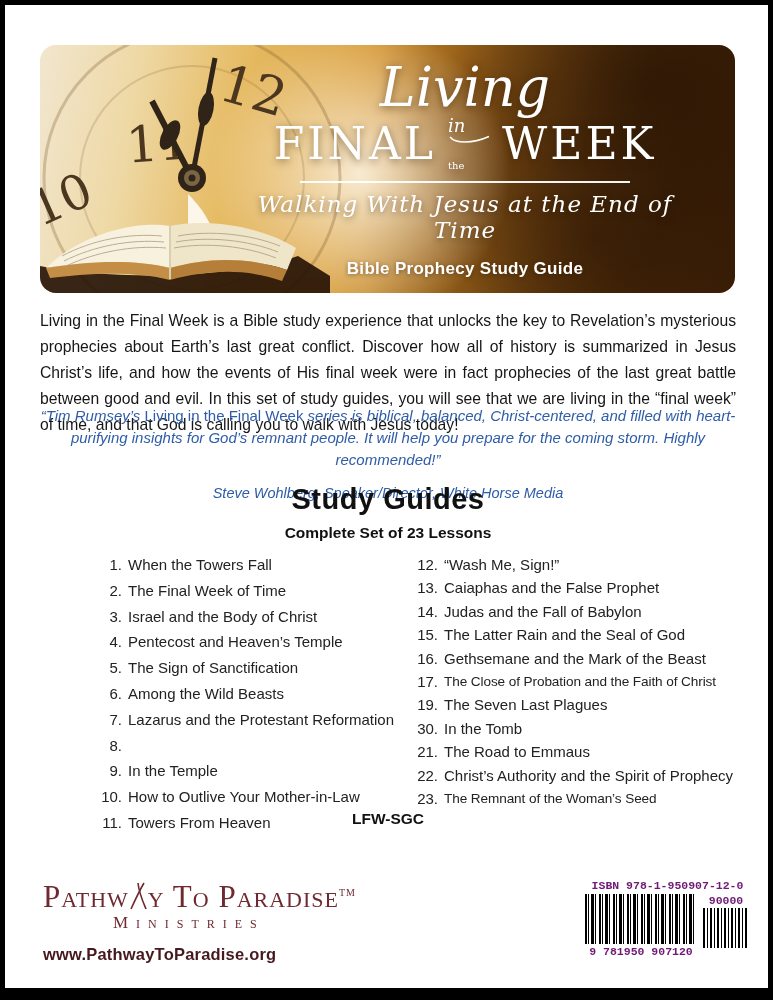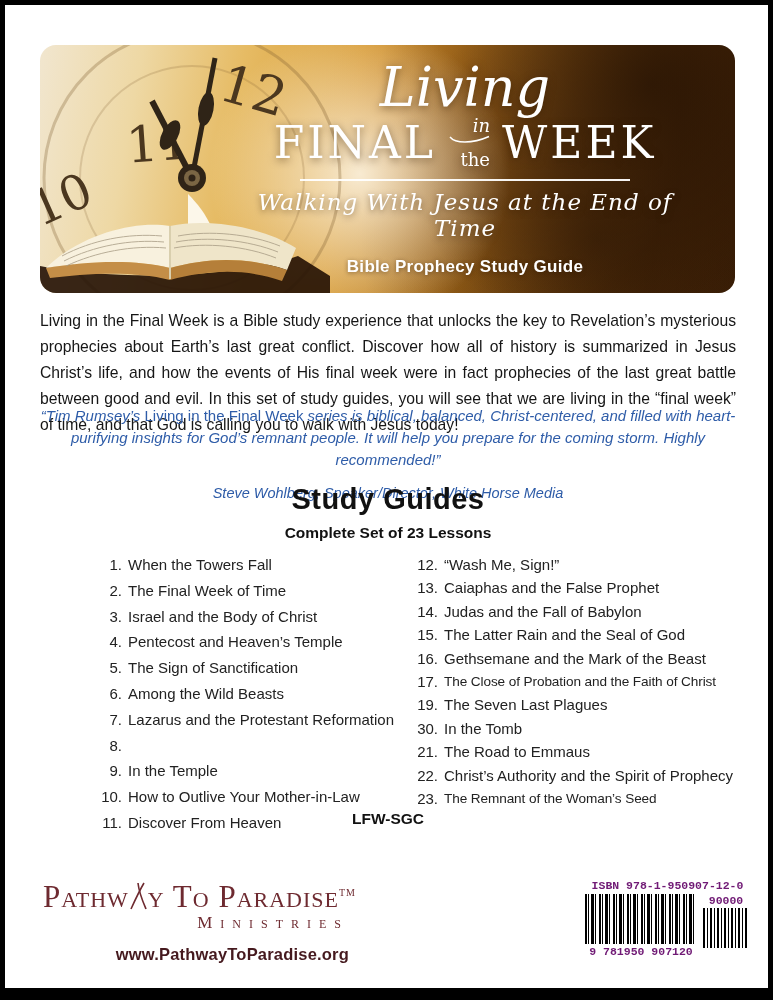--- a/index.html
+++ b/index.html
@@ -17,23 +17,23 @@
       linear-gradient(100deg,#f1e6cf 0%,#eed8a4 14%,#e6bb64 28%,#d89c36 44%,#b2741c 58%,#7d4b10 74%,#502b08 88%,#402106 100%);}
   .clock-svg{position:absolute;left:-18px;top:-22px;}
   .clock-num{font-family:"DejaVu Serif",serif;fill:#4b371f;}
   .book-svg{position:absolute;left:0;bottom:-2px;}
   .titleblock{position:absolute;left:190px;top:0;width:470px;text-align:center;color:#fff;}
   .t-living{font-family:"DejaVu Serif",serif;font-style:italic;font-size:54px;line-height:1;margin-top:16px;
             text-shadow:0 2px 8px rgba(50,25,0,.55);}
   .t-mainline{display:flex;justify-content:center;align-items:center;margin-top:2px;
             text-shadow:0 2px 8px rgba(50,25,0,.55);}
   .t-final,.t-week{font-family:"DejaVu Serif",serif;font-size:44px;letter-spacing:3px;line-height:1;}
-  .t-inthe{display:flex;flex-direction:column;align-items:flex-end;margin:0 12px;font-family:"DejaVu Serif",serif;}
+  .t-inthe{display:flex;flex-direction:column;align-items:flex-start;margin:0 12px;font-family:"DejaVu Serif",serif;}
   .t-in{font-style:italic;font-size:18px;line-height:1;}
-  .t-the{font-size:18px;line-height:1;margin-top:7px;}
+  .t-the{font-size:10px;line-height:1;margin-top:17px;}
   .t-rule{width:330px;height:2px;background:#fff;margin:10px auto 8px;opacity:.95;}
   .t-sub{font-family:"DejaVu Serif",serif;font-style:italic;font-size:23px;letter-spacing:1px;
          text-shadow:0 2px 6px rgba(50,25,0,.5);}
   .t-tag{margin-top:16px;font-weight:bold;font-size:17px;letter-spacing:.3px;text-shadow:0 1px 4px rgba(50,25,0,.5);}
 
   
   .intro{position:absolute;left:35px;top:303px;width:696px;font-size:15.7px;line-height:26px;
          text-align:justify;color:#161616;}
   .quote{position:absolute;left:35px;top:400px;width:696px;text-align:center;color:#2e5ca8;
          font-style:italic;font-size:15px;line-height:22px;}
@@ -53,21 +53,21 @@
   .col-right .row{height:23.4px;}
   .num{width:26px;text-align:right;flex:none;}
   .ttl{margin-left:6px;white-space:nowrap;}
   .col-right .row:nth-child(6) .ttl,
   .col-right .row:nth-child(11) .ttl{font-size:13.6px;letter-spacing:-.1px;padding-top:1px;}
 
   .code{position:absolute;left:35px;top:805px;width:696px;text-align:center;font-weight:bold;
         font-size:15.5px;color:#111;}
 
   
-  .logo{position:absolute;left:38px;top:876px;width:306px;text-align:right;color:#6e2a30;}
+  .logo{position:absolute;left:38px;top:876px;width:306px;text-align:left;color:#6e2a30;}
   .logo-line1{font-family:"Liberation Serif",serif;font-variant:small-caps;font-size:31px;line-height:1;
               letter-spacing:1px;white-space:nowrap;}
   .logo-tm{font-size:10px;vertical-align:super;letter-spacing:1px;}
   .logo-swoosh{display:inline-block;vertical-align:-3px;margin:0 1px;}
   .logo-line2{font-family:"Liberation Serif",serif;font-variant:small-caps;font-size:17px;letter-spacing:8px;
               margin-top:1px;padding-left:70px;white-space:nowrap;}
   .logo-site{margin-top:12px;font-weight:bold;font-size:16.5px;color:#45191e;letter-spacing:.2px;}
 
   .barcode{position:absolute;left:580px;top:874px;width:165px;color:#701a75;
            font-family:"Liberation Mono",monospace;}
@@ -189,21 +189,21 @@
       <div class="row">
           <span class="num">9.</span>
           <span class="ttl">In the Temple</span>
         </div>
       <div class="row">
           <span class="num">10.</span>
           <span class="ttl">How to Outlive Your Mother-in-Law</span>
         </div>
       <div class="row">
           <span class="num">11.</span>
-          <span class="ttl">Discover From Heaven</span>
+          <span class="ttl">Towers From Heaven</span>
         </div>
     </div>
     <div class="col col-right">
       <div class="row">
           <span class="num">12.</span>
           <span class="ttl">“Wash Me, Sign!”</span>
         </div>
       <div class="row">
           <span class="num">13.</span>
           <span class="ttl">Caiaphas and the False Prophet</span>

